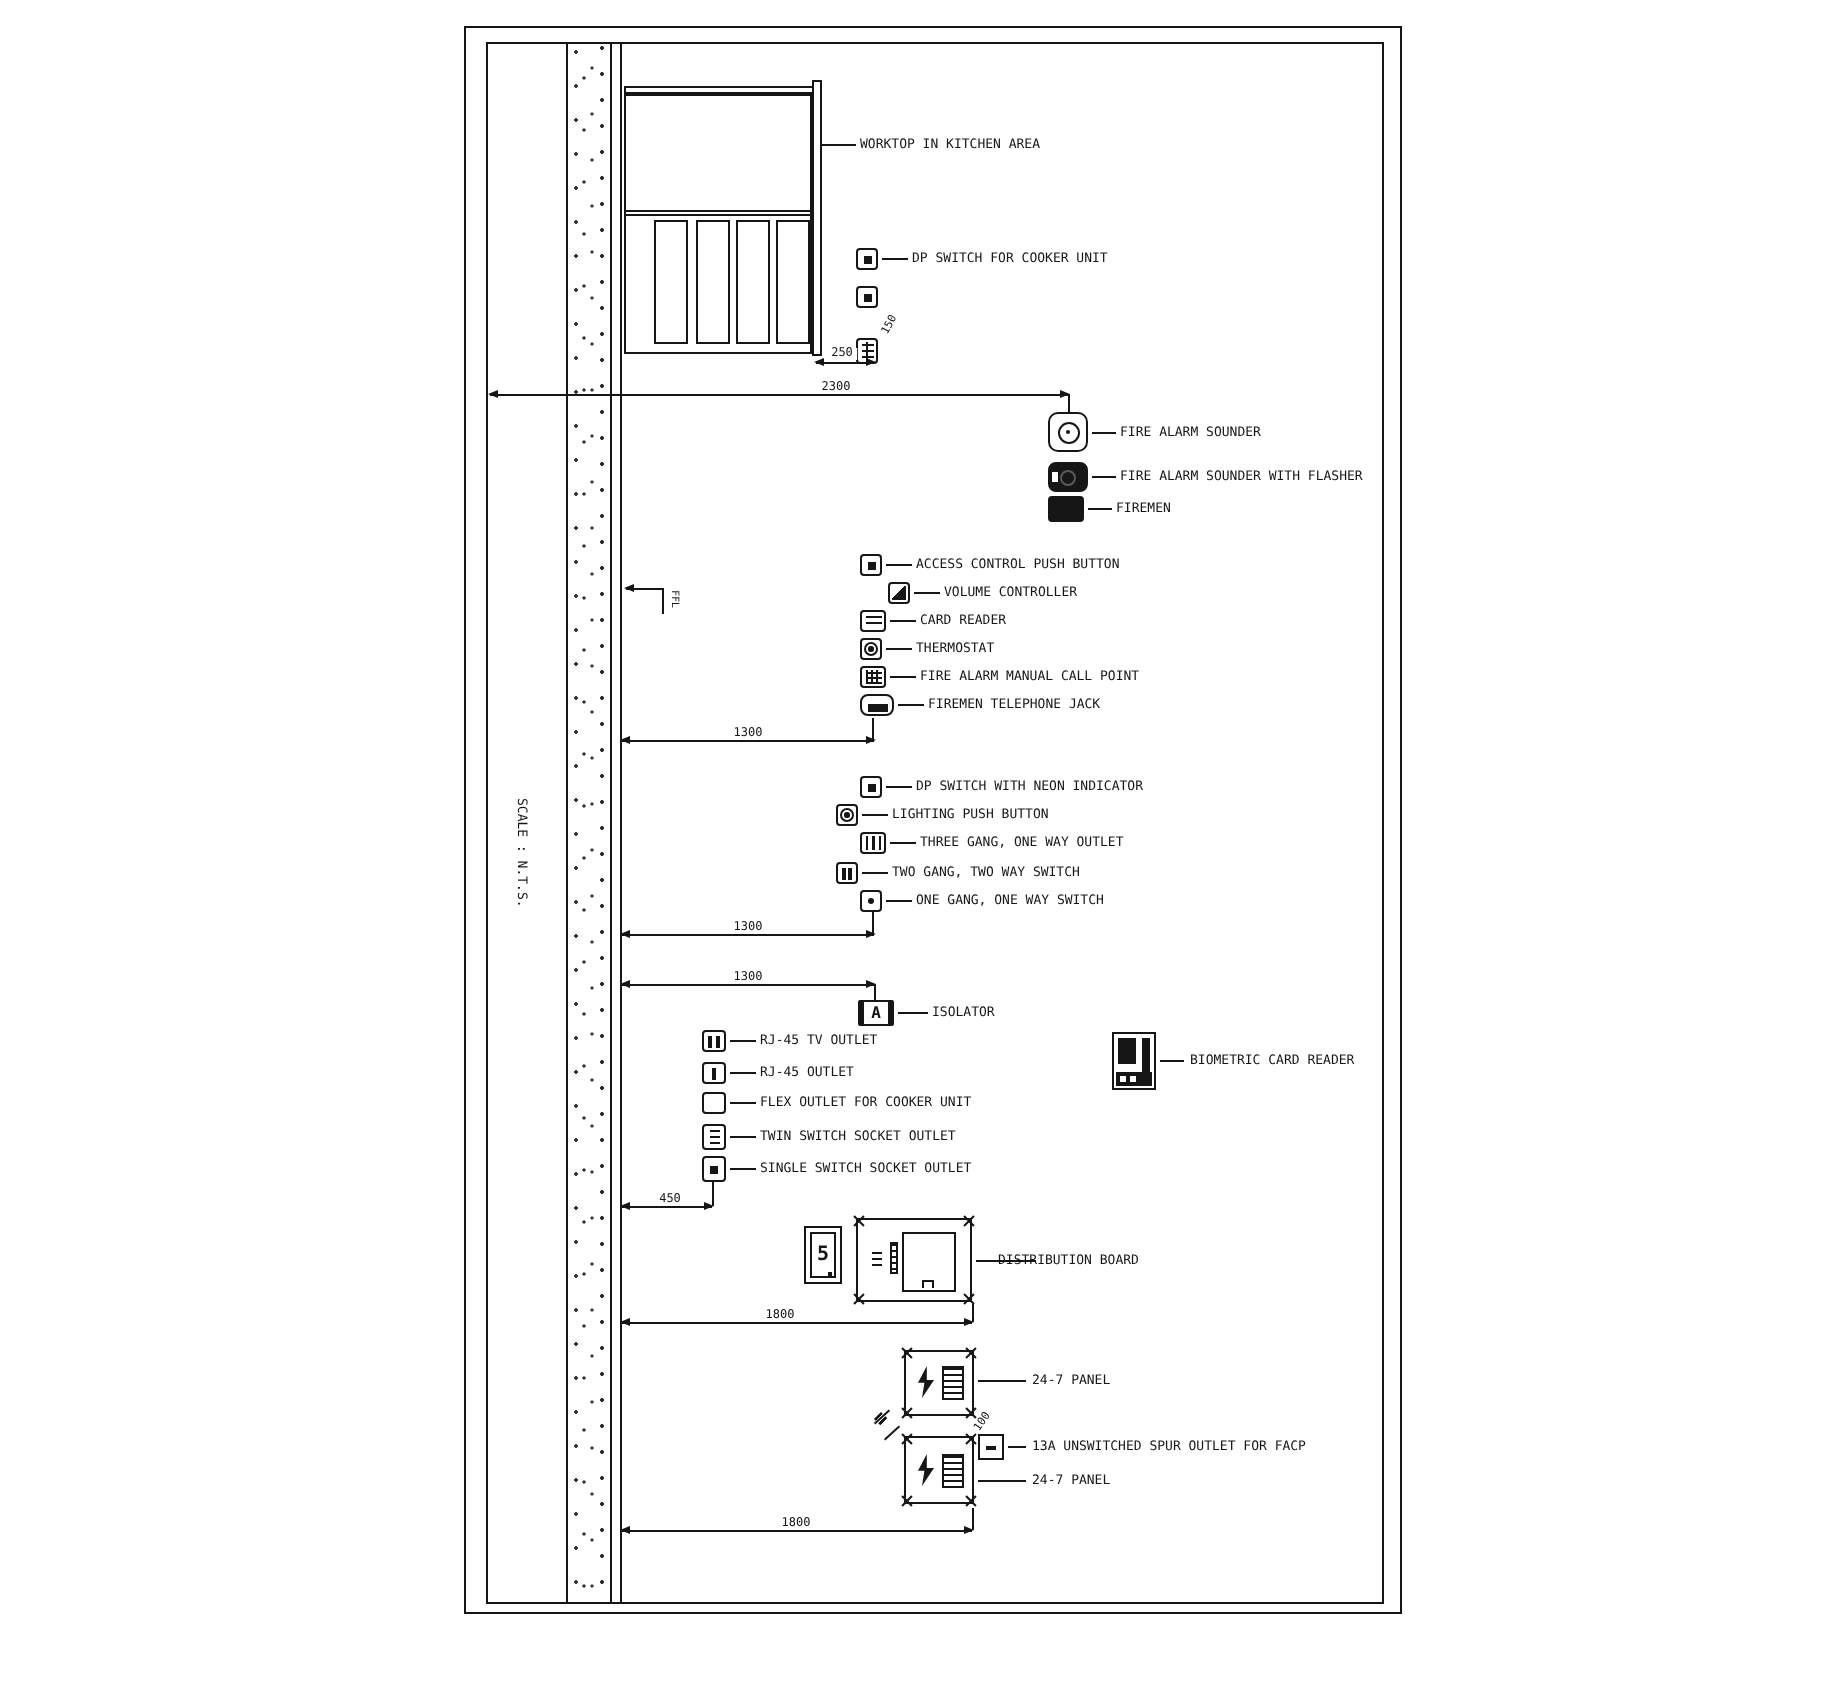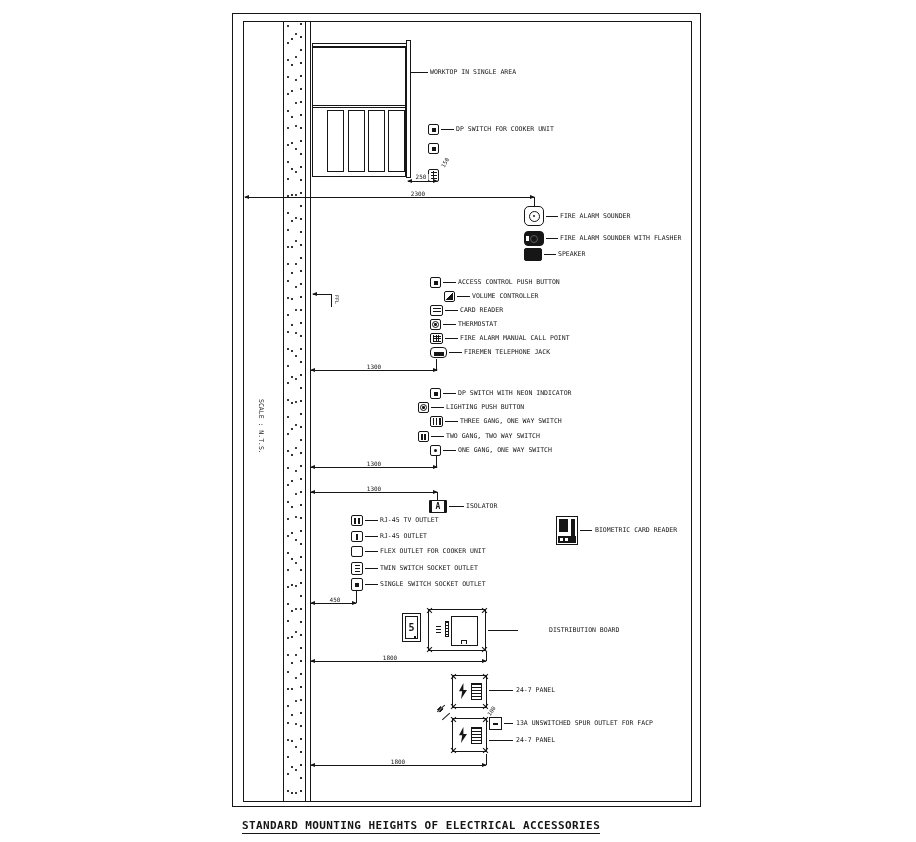--- a/index.html
+++ b/index.html
@@ -58,21 +58,21 @@
 
   <div class="box" style="left:312px;top:43px;width:96px;height:4px"></div>
   <div class="box" style="left:312px;top:47px;width:94px;height:130px"></div>
   <div class="box" style="left:312px;top:105px;width:94px;height:3px"></div>
   <div class="box" style="left:406px;top:40px;width:5px;height:138px"></div>
   <div class="box" style="left:327px;top:110px;width:17px;height:62px"></div>
   <div class="box" style="left:348px;top:110px;width:17px;height:62px"></div>
   <div class="box" style="left:368px;top:110px;width:17px;height:62px"></div>
   <div class="box" style="left:388px;top:110px;width:17px;height:62px"></div>
   <div class="hline" style="left:411px;top:72px;width:17px"></div>
-  <div class="lbl abs" style="left:430px;top:69px">WORKTOP IN SINGLE AREA</div>
+  <div class="lbl abs" style="left:430px;top:69px">WORKTOP IN KITCHEN AREA</div>
 
   <div class="row" style="left:428px;top:124px">
     <span class="sym">
         <span class="d4"></span>
       </span>
     <span class="lead"></span>
     <span class="lbl">DP SWITCH FOR COOKER UNIT</span>
   </div>
   <span class="sym abs" style="left:428px;top:143px">
       <span class="d4"></span>
@@ -103,21 +103,21 @@
     <span class="sym" style="width:20px;height:15px;border-radius:4px;background:#161616">
       <span style="width:8px;height:8px;border:1.3px solid #5a5a5a;border-radius:50%;box-sizing:border-box"></span>
       <span style="position:absolute;left:1px;top:4px;width:3px;height:5px;background:#fff"></span>
     </span>
     <span class="lead" style="width:12px"></span>
     <span class="lbl">FIRE ALARM SOUNDER WITH FLASHER</span>
   </div>
   <div class="row" style="left:524px;top:248px">
     <span class="sym" style="width:18px;height:13px;background:#161616;border-radius:2px"></span>
     <span class="lead" style="width:12px"></span>
-    <span class="lbl">SPEAKER</span>
+    <span class="lbl">FIREMEN</span>
   </div>
 
   <div class="dim larr" style="left:313px;top:294px;width:18px"></div>
   <div class="vline" style="left:331px;top:294px;height:13px"></div>
   <div class="rot" style="left:339px;top:295px;font-size:5px;transform:rotate(90deg)">FFL</div>
 
   <div class="row" style="left:430px;top:277px">
     <span class="sym">
         <span class="d4"></span>
       </span>
@@ -179,21 +179,21 @@
         </span>
       </span>
     <span class="lead"></span>
     <span class="lbl">LIGHTING PUSH BUTTON</span>
   </div>
   <div class="row" style="left:430px;top:416px">
     <span class="sym" style="width:13px">
         <span class="vstr" style="width:8px;height:7px"></span>
       </span>
     <span class="lead"></span>
-    <span class="lbl">THREE GANG, ONE WAY SWITCH</span>
+    <span class="lbl">THREE GANG, ONE WAY OUTLET</span>
   </div>
   <div class="row" style="left:418px;top:431px">
     <span class="sym">
         <span class="bar"></span>
         <span class="bar" style="margin-left:1.5px"></span>
       </span>
     <span class="lead"></span>
     <span class="lbl">TWO GANG, TWO WAY SWITCH</span>
   </div>
   <div class="row" style="left:430px;top:445px">
@@ -276,21 +276,21 @@
     <span class="xm" style="left:-2px;top:-2px"></span>
     <span class="xm" style="right:-2px;top:-2px"></span>
     <span class="xm" style="left:-2px;bottom:-2px"></span>
     <span class="xm" style="right:-2px;bottom:-2px"></span>
     <span class="abs hstr" style="left:7px;top:16px;width:5px;height:8px"></span>
     <span class="abs hstr" style="left:16px;top:11px;width:4px;height:16px;border:1px solid #161616;box-sizing:border-box"></span>
     <span class="abs" style="left:22px;top:6px;width:27px;height:30px;border:1px solid #161616;box-sizing:border-box"></span>
     <span class="abs" style="left:32px;top:30px;width:6px;height:4px;border:1px solid #161616;border-bottom:none;box-sizing:border-box"></span>
   </div>
   <div class="hline" style="left:488px;top:630px;width:30px"></div>
-  <div class="lbl abs" style="left:549px;top:627px">DISTRIBUTION BOARD</div>
+  <div class="lbl abs" style="left:499px;top:627px">DISTRIBUTION BOARD</div>
 
   <div class="vline" style="left:486px;top:652px;height:9px"></div>
   <div class="dim" style="left:311px;top:661px;width:175px"></div>
   <div class="dimlbl" style="left:390px;top:655px">1800</div>
 
   <div class="box" style="left:452px;top:675px;width:35px;height:33px">
     <span class="xm" style="left:-2px;top:-2px"></span>
     <span class="xm" style="right:-2px;top:-2px"></span>
     <span class="xm" style="left:-2px;bottom:-2px"></span>
     <span class="xm" style="right:-2px;bottom:-2px"></span>
@@ -319,15 +319,14 @@
     <span class="abs bolt" style="left:6px;top:8px"></span>
     <span class="abs hstr" style="left:18px;top:8px;width:11px;height:17px;border:1px solid #161616;box-sizing:border-box"></span>
   </div>
   <div class="hline" style="left:489px;top:740px;width:24px"></div>
   <div class="lbl abs" style="left:516px;top:737px">24-7 PANEL</div>
 
   <div class="vline" style="left:486px;top:754px;height:11px"></div>
   <div class="dim" style="left:311px;top:765px;width:175px"></div>
   <div class="dimlbl" style="left:398px;top:759px">1800</div>
 
-  <div class="title" style="left:242px;top:819px">STANDARD MOUNTING HEIGHTS OF ELECTRICAL ACCESSORIES</div>
 
 </div>
 
 </body></html>

